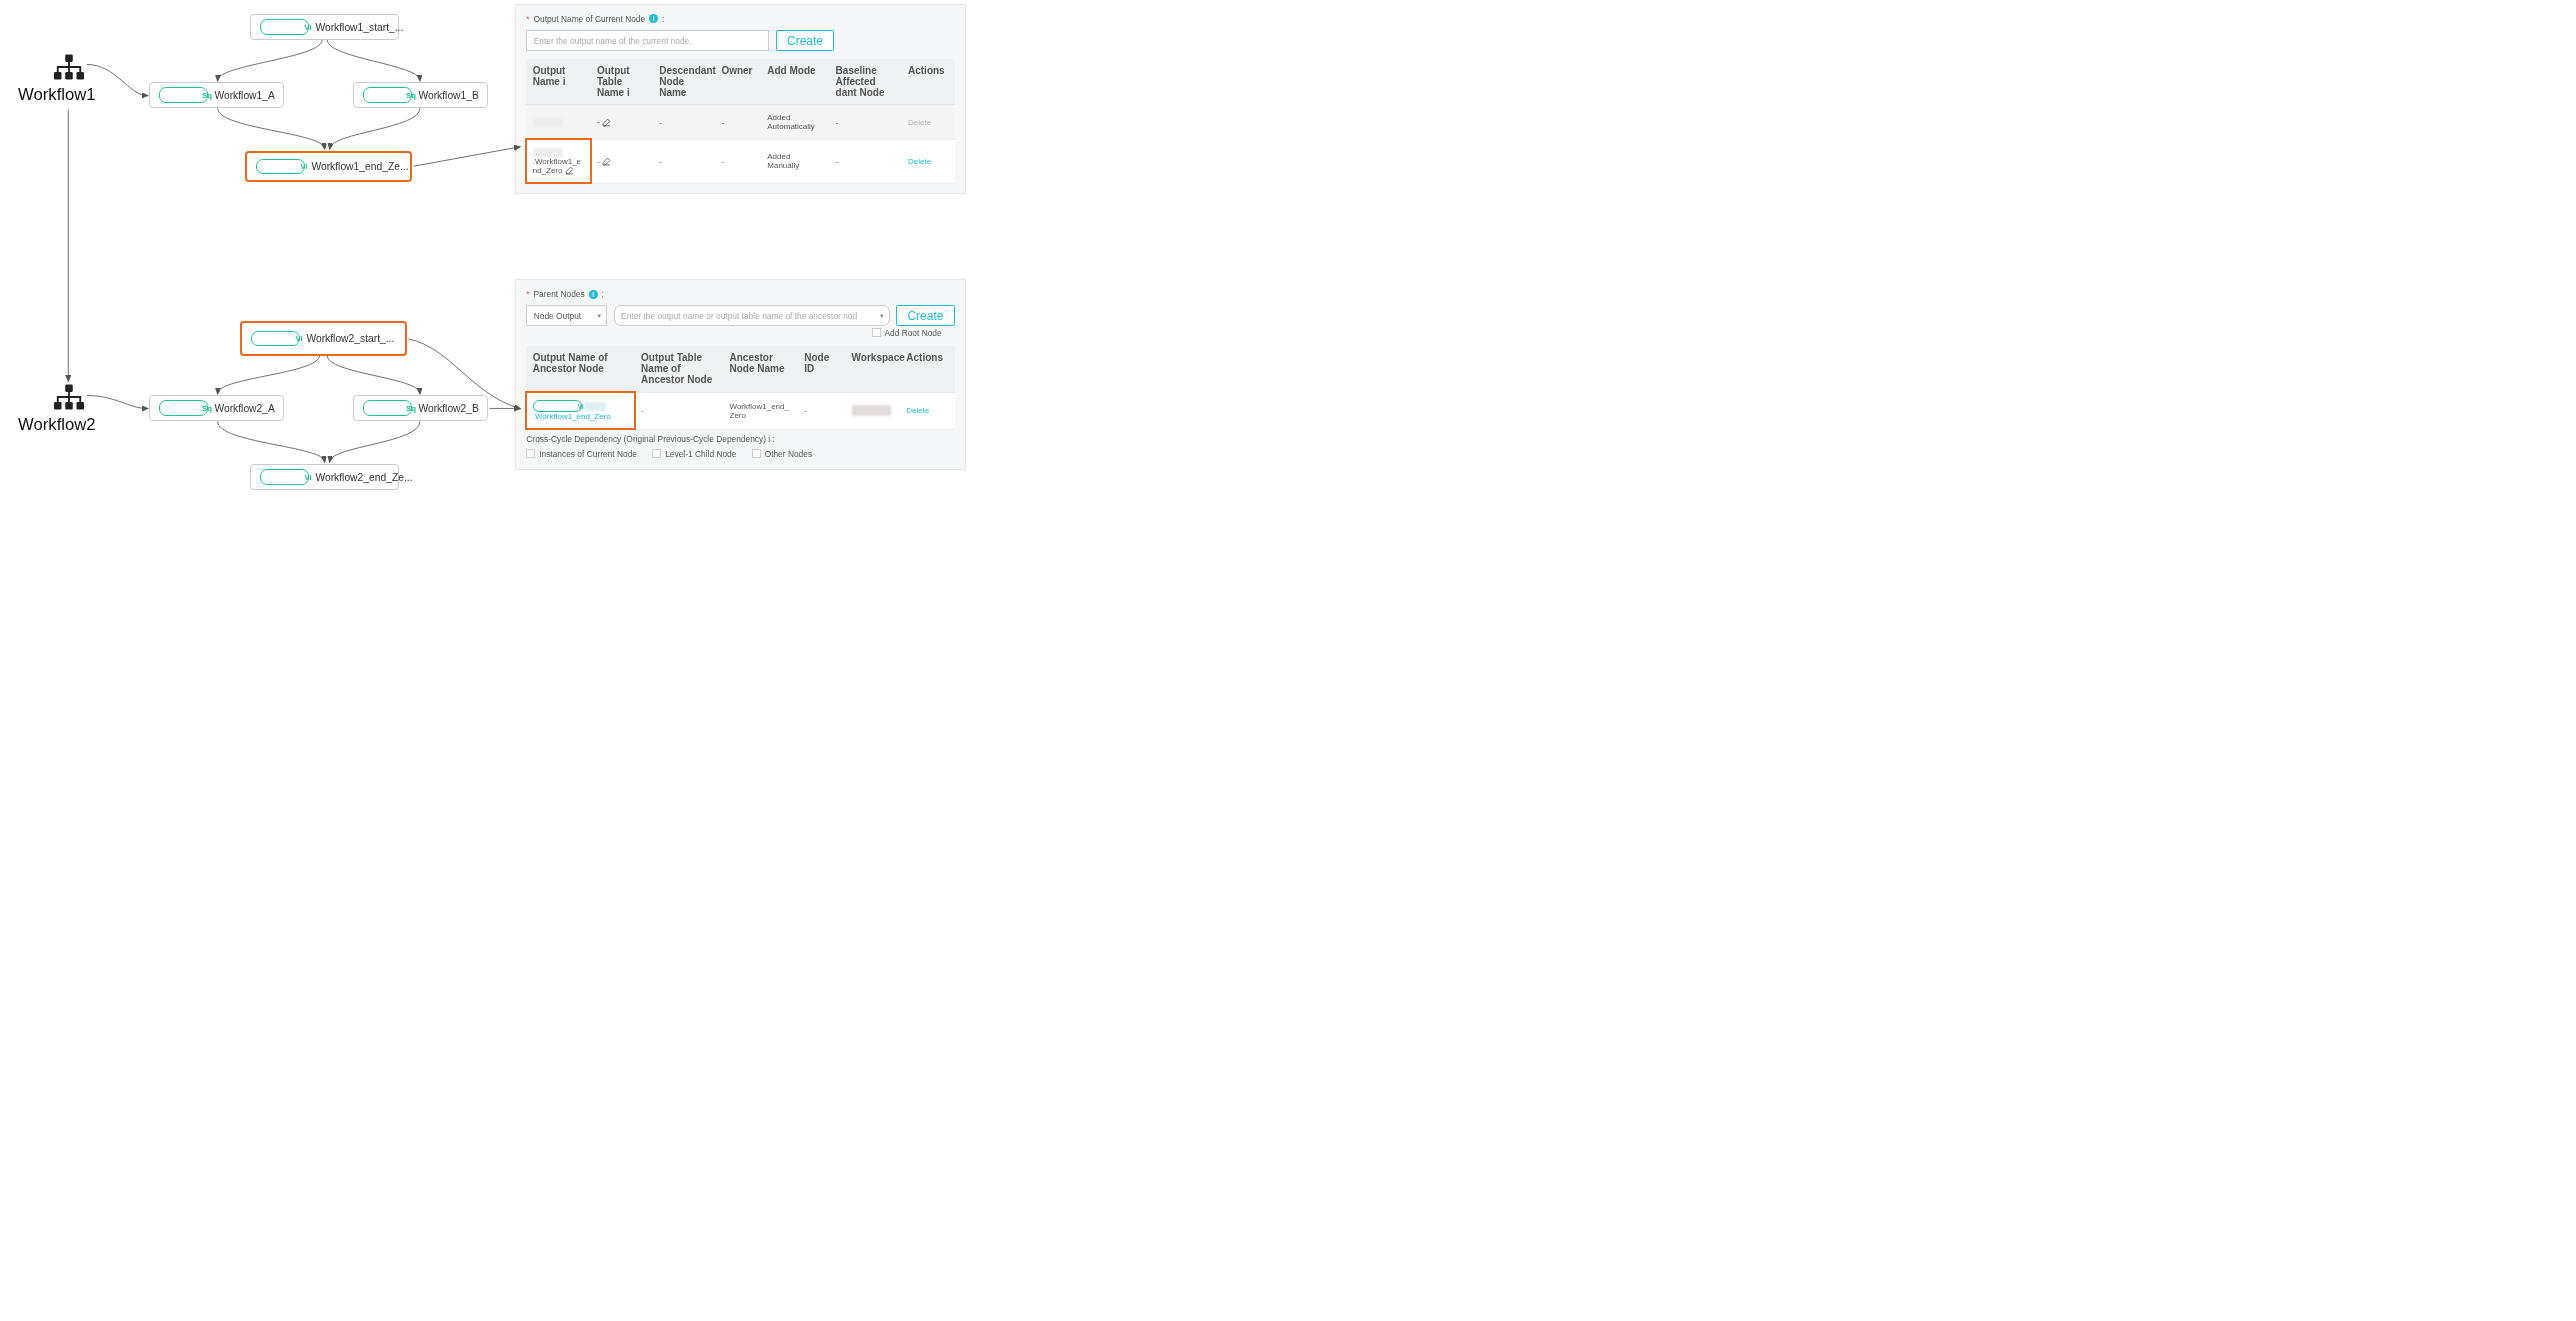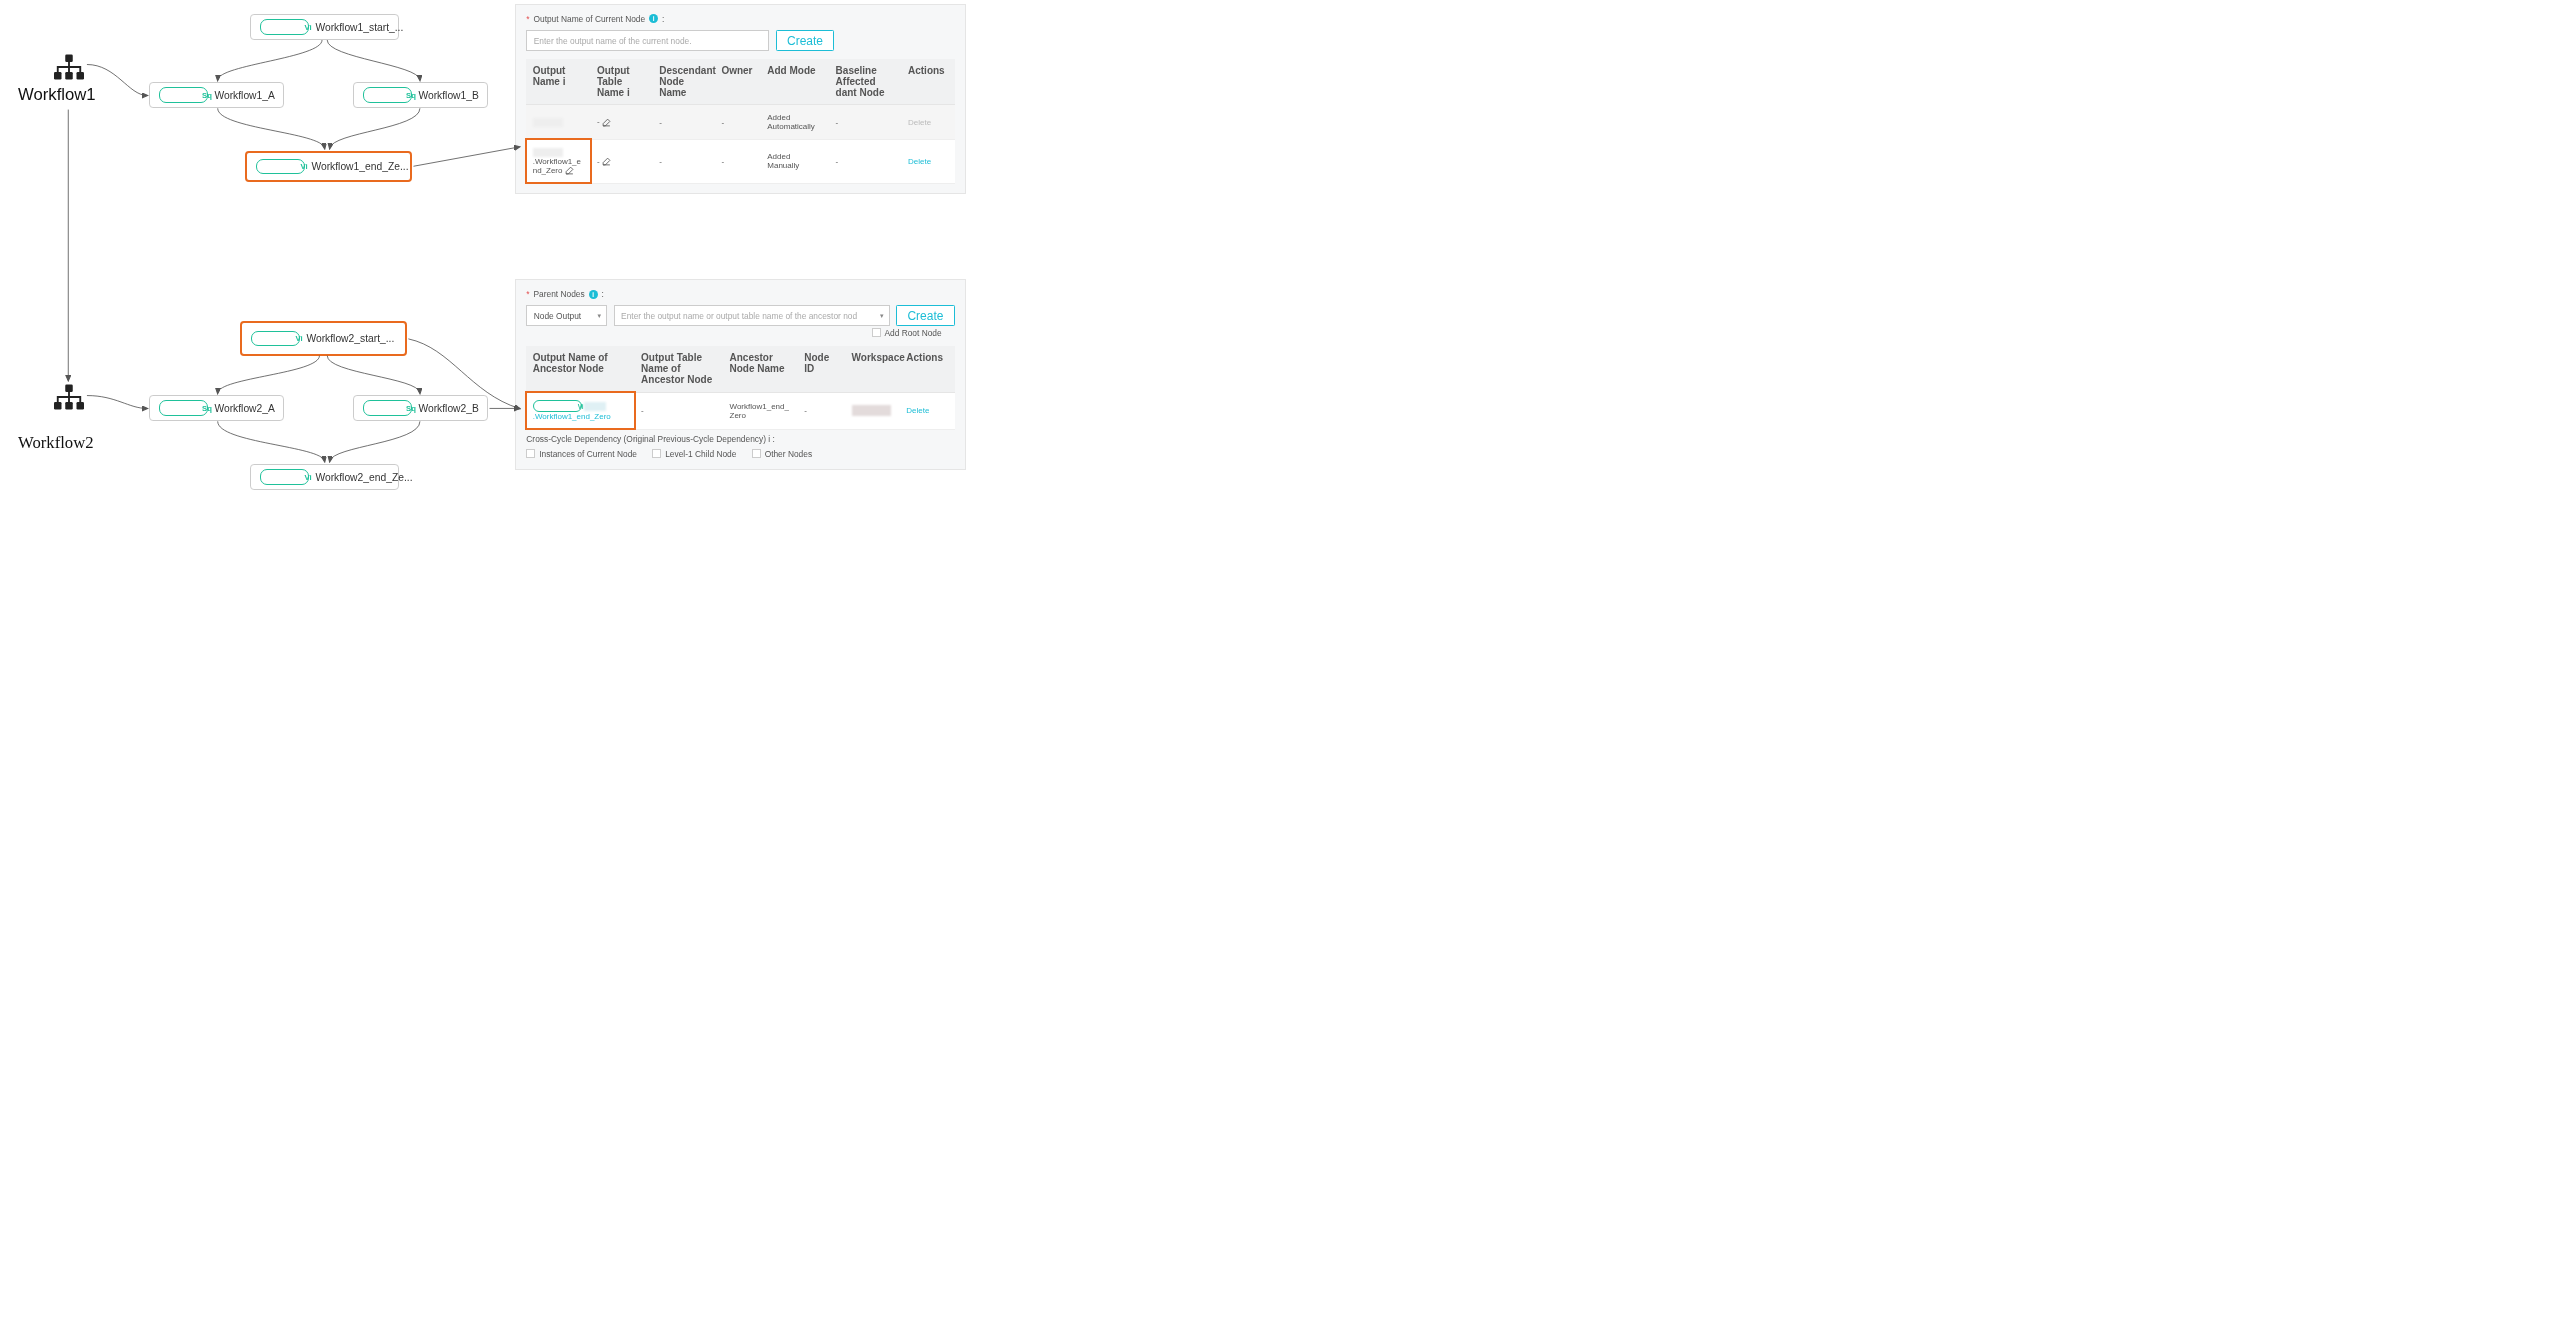--- a/index.html
+++ b/index.html
@@ -65,21 +65,21 @@
 
 <div class="wf-icon" style="left:54px; top:384px;">
   <svg viewBox="0 0 24 20">
       <rect x="9" y="0" width="6" height="6" rx="1" fill="#222"></rect>
       <rect x="0" y="14" width="6" height="6" rx="1" fill="#222"></rect>
       <rect x="9" y="14" width="6" height="6" rx="1" fill="#222"></rect>
       <rect x="18" y="14" width="6" height="6" rx="1" fill="#222"></rect>
       <path d="M12 6 V10 M3 14 V10 H21 V14 M12 10 V14" stroke="#222" stroke-width="1.5" fill="none"></path>
     </svg>
 </div>
-<div class="wf-label" style="left:18px; top:433px;font-family:Liberation Serif, serif;">Workflow2</div>
+<div class="wf-label" style="left:18px; top:415px;">Workflow2</div>
 
 <div class="node" style="left:250px; top:14px; width:149px;">
   <span class="badge">Vi</span>
   <span class="nm">Workflow1_start_...</span>
 </div>
 <div class="node" style="left:149px; top:82px; width:135px;">
   <span class="badge">Sq</span>
   <span class="nm">Workflow1_A</span>
 </div>
 <div class="node" style="left:353px; top:82px; width:135px;">
@@ -171,21 +171,21 @@
 
 <div class="panel" style="left:515px; top:279px; width:451px;">
   <div class="label-row">
     <span class="req">*</span>
     <span>Parent Nodes</span>
     <span class="info">i</span>
     <span>:</span>
   </div>
   <div class="create-row" style="margin-bottom:2px;">
     <span class="sel" style="flex:0 0 81px;">Node Output</span>
-    <span class="sel" style="flex:1; color:#aaa;">Enter the output name or output table name of the ancestor nod</span>
+    <span class="sel" style="flex:1; color:#aaa;border-radius:7px;">Enter the output name or output table name of the ancestor nod</span>
     <button class="btn">Create</button>
   </div>
   <div style="text-align:right; margin-bottom:6.4px;">
     <label class="chk">
         <span class="box"></span>
         <span>Add Root Node</span>
       </label>
   </div>
   <table class="tbl">
     <colgroup>

